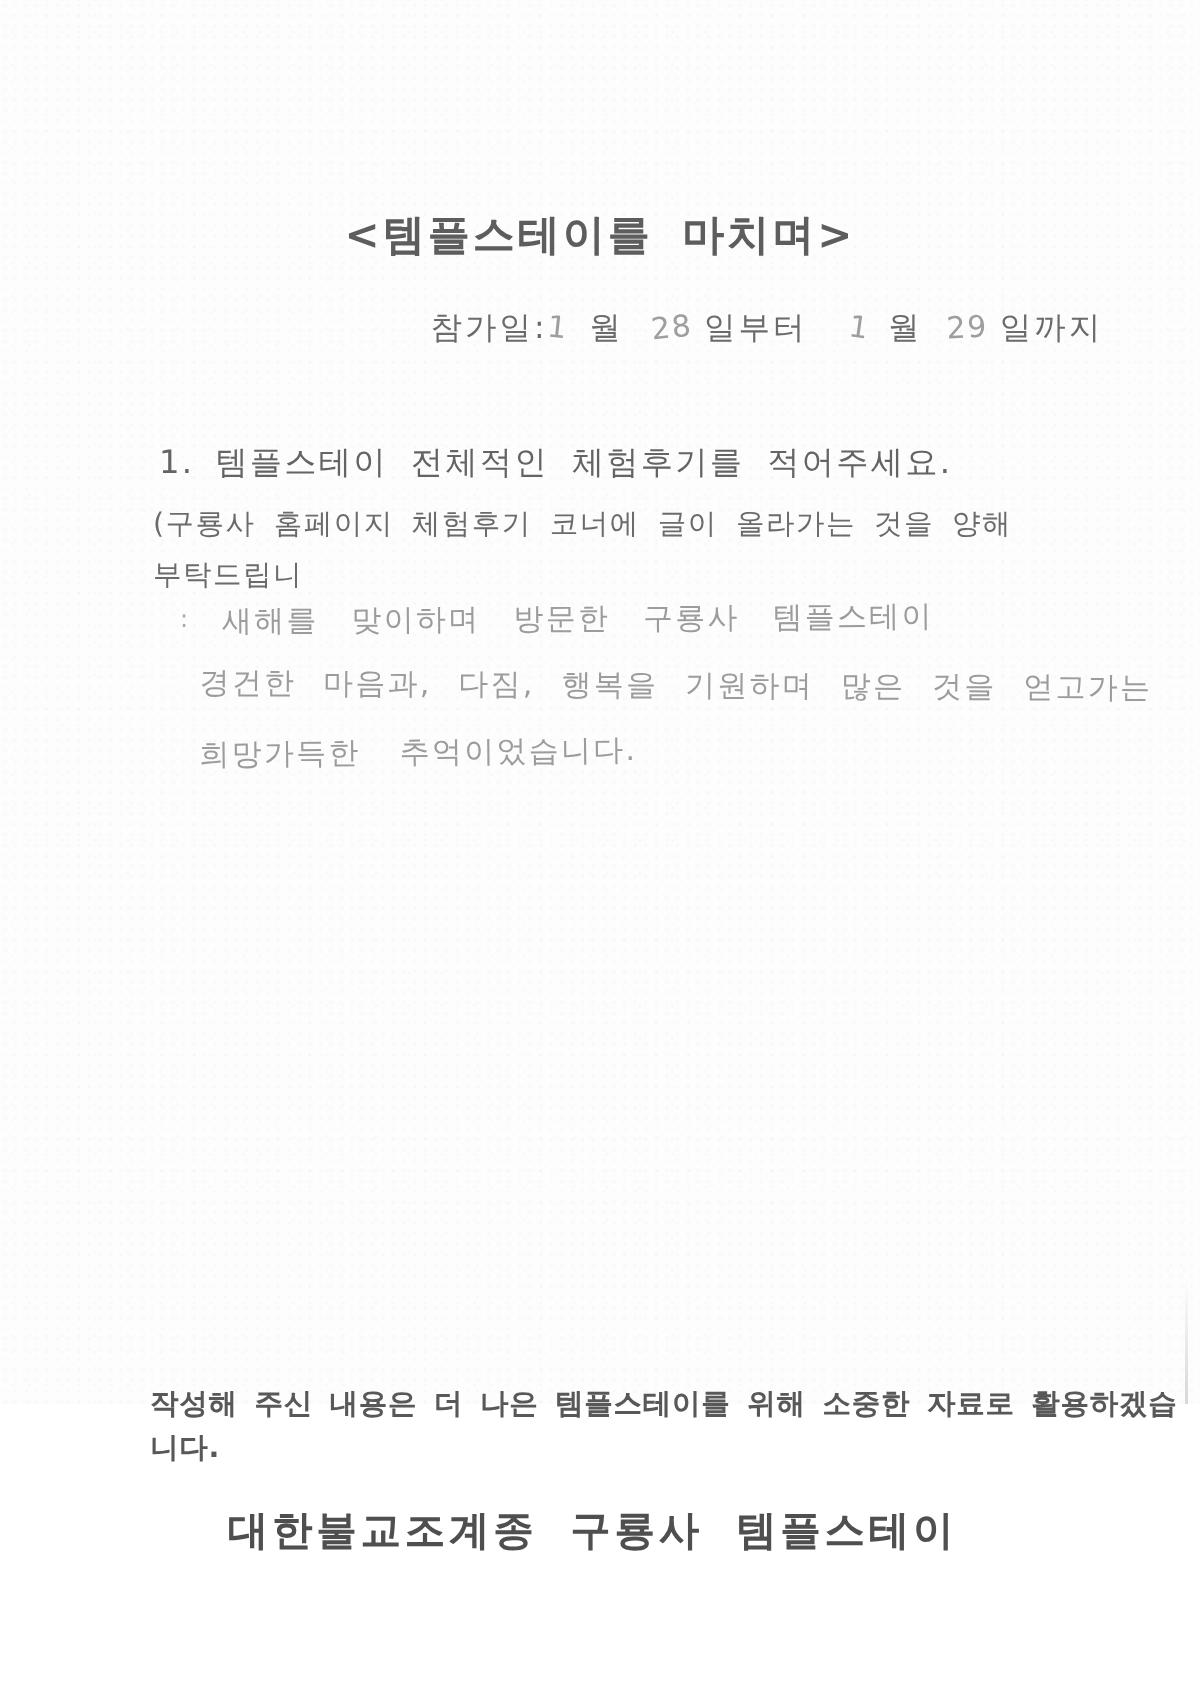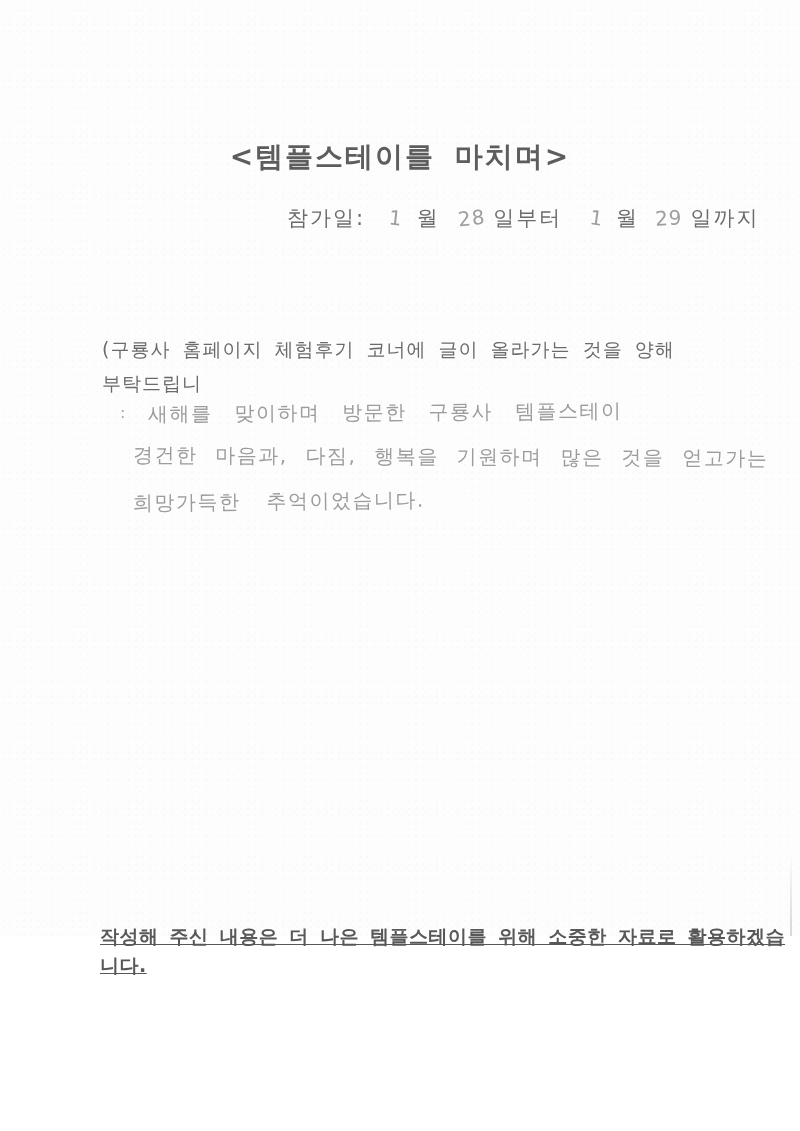--- a/index.html
+++ b/index.html
@@ -37,21 +37,21 @@
     position: absolute;
     left: 287px;
     top: 204px;
     display: flex;
     align-items: baseline;
     font-size: 21px;
     color: #6b6b6b;
     letter-spacing: 2px;
     white-space: nowrap;
   }
-  .date-label { font-weight: 500; margin-right: 24px; }
+  .date-label { font-weight: 500; }
   .hw {
     color: #9e9e9e;
     font-size: 20px;
     letter-spacing: 1px;
   }
   .date-line .hw-month1 { margin-right: 14px; transform: rotate(6deg); display: inline-block; }
   .date-line .hw-day1   { margin: 0 8px 0 12px; transform: rotate(-6deg); display: inline-block; }
   .date-line .hw-month2 { margin: 0 12px 0 22px; transform: rotate(8deg); display: inline-block; }
   .date-line .hw-day2   { margin: 0 8px 0 10px; transform: rotate(-3deg); display: inline-block; }
   .date-line .printed   { margin-right: 6px; }
@@ -104,21 +104,20 @@
   .footer-note {
     position: absolute;
     left: 100px;
     top: 922px;
     font-size: 19px;
     font-weight: bold;
     line-height: 29px;
     color: #585858;
     letter-spacing: 0.5px;
     word-spacing: 4px;
-    text-decoration: underline;
   }
   .footer-org {
     position: absolute;
     left: 0; right: 10px;
     top: 1002px;
     text-align: center;
     font-size: 27px;
     font-weight: bold;
     letter-spacing: 2.5px;
     word-spacing: 10px;
@@ -145,32 +144,36 @@
     <span class="hw hw-month1">1</span>
     <span class="printed">월</span>
     <span class="hw hw-day1">28</span>
     <span class="printed">일부터</span>
     <span class="hw hw-month2">1</span>
     <span class="printed">월</span>
     <span class="hw hw-day2">29</span>
     <span class="printed">일까지</span>
   </div>
 
+  <div class="q1-line">
+    <span class="q1-number">1.</span><span>템플스테이 전체적인 체험후기를 적어주세요.</span>
+  </div>
 
   <div class="q1-note">
     <div>(구룡사 홈페이지 체험후기 코너에 글이 올라가는 것을 양해 부탁드립니</div>
   </div>
 
   <div class="answer-block">
     <span class="answer-bullet">:</span>
     <div class="answer-line l1">새해를 맞이하며 방문한 구룡사 템플스테이</div>
     <div class="answer-line l2">경건한 마음과, 다짐, 행복을 기원하며 많은 것을 얻고가는</div>
     <div class="answer-line l3">희망가득한 추억이었습니다.</div>
   </div>
 
   <div class="footer-note">
     <div>작성해 주신 내용은 더 나은 템플스테이를 위해 소중한 자료로 활용하겠습니다.</div>
   </div>
 
+  <div class="footer-org">대한불교조계종 구룡사 템플스테이</div>
 
   <div class="scan-edge-line"></div>
 
 </div>
 
 </body></html>

